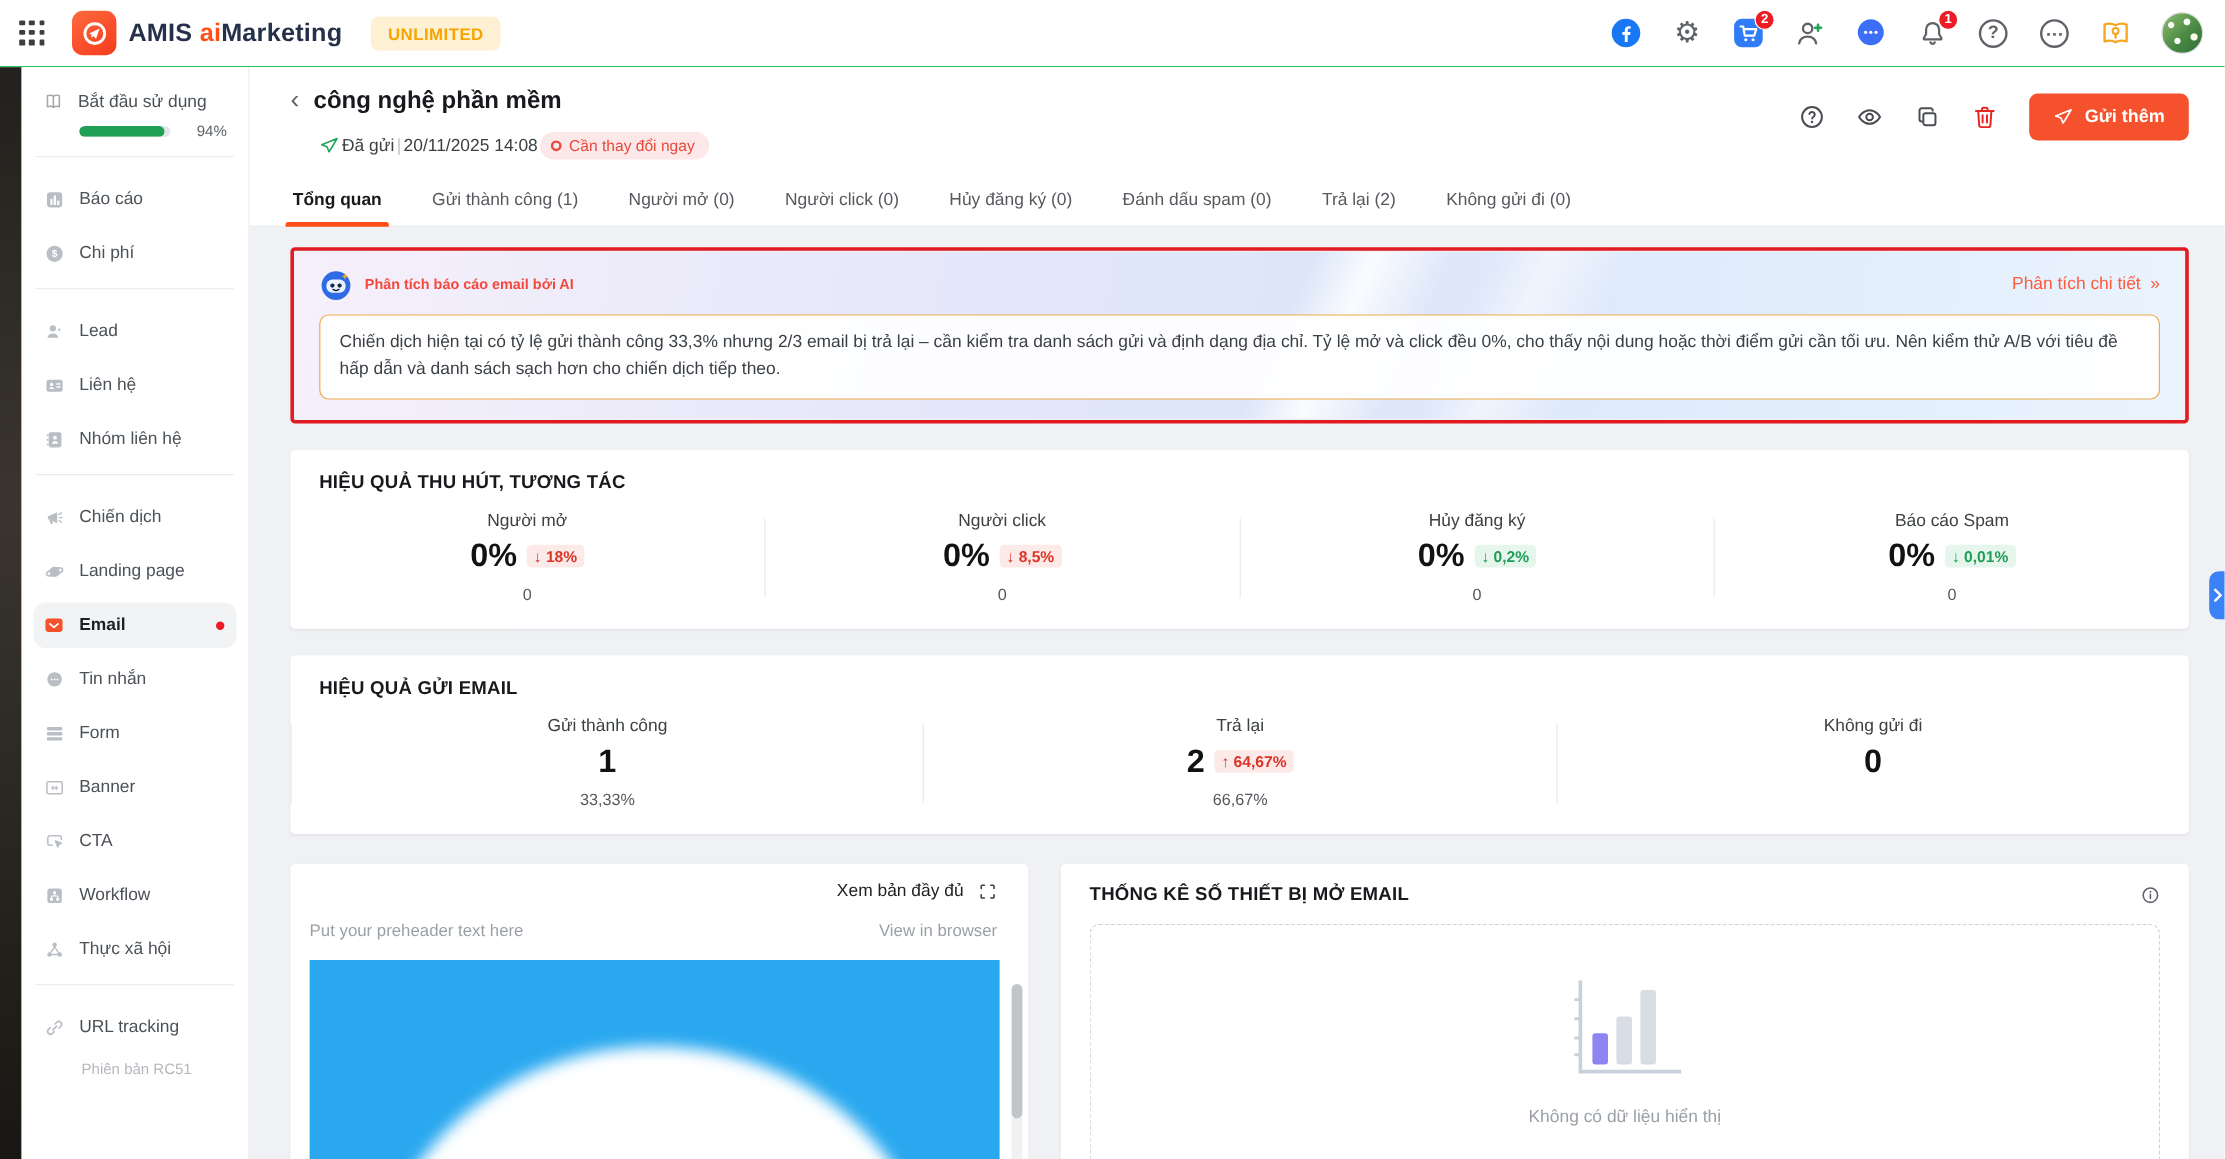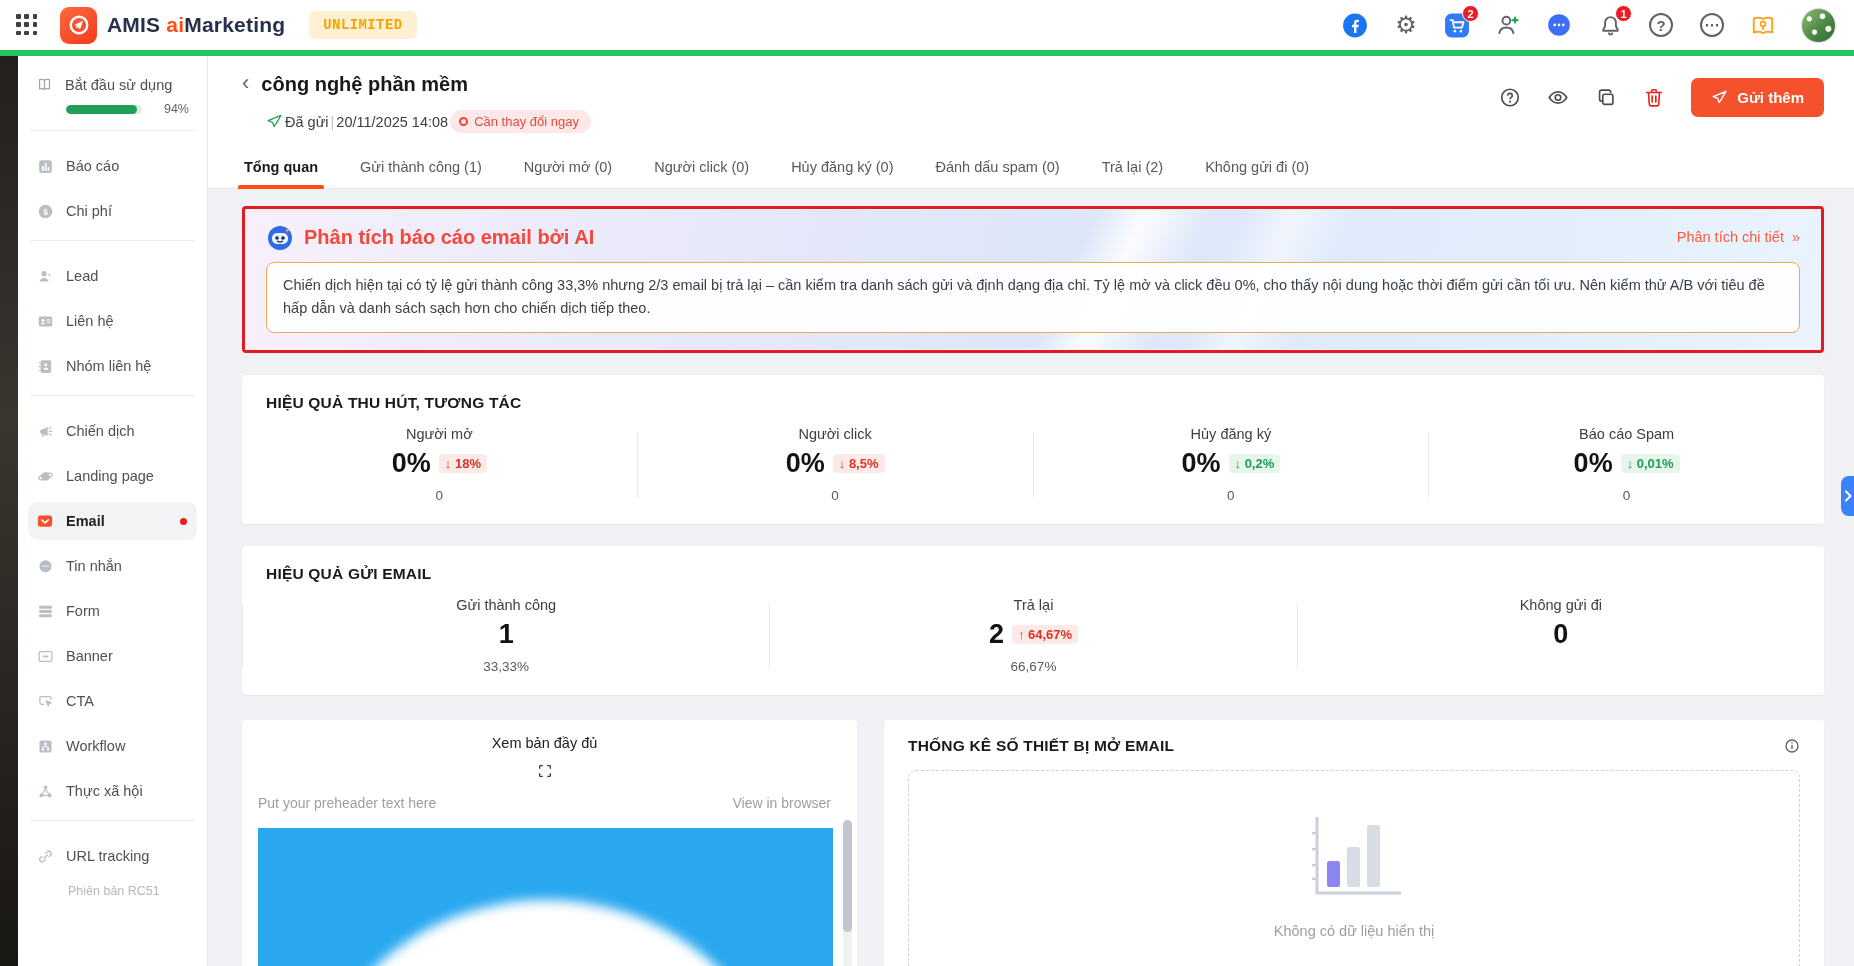--- a/index.html
+++ b/index.html
@@ -1,26 +1,26 @@
 <!DOCTYPE html>
 <html><head>
 <meta charset="utf-8">
 <style>
   * { margin:0; padding:0; box-sizing:border-box; }
   html,body { width:1854px; height:966px; overflow:hidden; font-family:"Liberation Sans", sans-serif; background:#eff1f4; }
   .page { width:1854px; height:966px; display:flex; flex-direction:column; position:relative; overflow:hidden; background:#fff; }
 
   
-  .topbar { height:56px; background:#fff; border-bottom:6px solid #22c55e; display:flex; align-items:center; padding:0 18px 0 16px; flex:0 0 auto; }
+  .topbar { height:56px; background:#fff; border-bottom:1px solid #22c55e; display:flex; align-items:center; padding:0 18px 0 16px; flex:0 0 auto; }
   .grid-ico { width:22px; height:22px; display:grid; grid-template-columns:repeat(3,1fr); gap:3px; margin-right:22px; cursor:pointer; }
   .grid-ico i { width:4.5px; height:4.5px; background:#3c4043; border-radius:1px; }
   .logo-sq { width:37px; height:37px; border-radius:9px; background:linear-gradient(145deg,#ff6a3d,#f43b1e); display:flex; align-items:center; justify-content:center; margin-right:10px; }
   .brand { font-size:21px; font-weight:bold; color:#25304a; letter-spacing:.2px; white-space:nowrap; }
   .brand .ai { color:#ff4e16; }
-  .plan-badge { margin-left:24px; background:#fdf0d3; color:#f7a400; font-weight:bold; font-size:14px; padding:6px 14px; border-radius:6px; letter-spacing:.4px;font-family:Liberation Mono, monospace; }
+  .plan-badge { margin-left:24px; background:#fdf0d3; color:#f7a400; font-weight:bold; font-size:14px; padding:6px 14px; border-radius:6px; letter-spacing:.4px; }
   .top-right { margin-left:auto; display:flex; align-items:center; gap:25px; }
   .tico { position:relative; width:26px; height:26px; display:flex; align-items:center; justify-content:center; cursor:pointer; }
   .nbadge { position:absolute; top:-7px; right:-9px; min-width:17px; height:17px; border-radius:9px; background:#ec1c24; color:#fff; font-size:11px; font-weight:bold; display:flex; align-items:center; justify-content:center; padding:0 4px; border:1.5px solid #fff; }
   .circ-glyph { width:24px; height:24px; border-radius:50%; border:2px solid #5f6368; color:#5f6368; font-size:15px; font-weight:bold; display:flex; align-items:center; justify-content:center; }
   .gear-glyph { font-size:24px; color:#5f6368; line-height:1; }
   .avatar { width:35px; height:35px; border-radius:50%; background:
       radial-gradient(circle at 22% 30%, #ffffff 2.2px, transparent 3px),
       radial-gradient(circle at 62% 22%, #ffffff 2.4px, transparent 3.2px),
       radial-gradient(circle at 80% 60%, #fffde9 2.6px, transparent 3.4px),
       radial-gradient(circle at 38% 70%, #ffffff 2.2px, transparent 3px),
@@ -68,42 +68,42 @@
 
   .content { flex:1; background:#eff1f4; padding:17px 30px 0 34px; overflow:hidden; }
 
   
   .ai-outline { border:3px solid #e11b22; border-radius:4px; padding:1px; background:transparent; }
   .ai-box { border-radius:7px; padding:13px 20px 16px 20px; position:relative; overflow:hidden;
     background:linear-gradient(100deg,#f6f0fb 0%,#e7e8fa 30%,#dde6f9 52%,#dfeafb 70%,#e9f4fe 100%); }
   .ai-box::before { content:""; position:absolute; inset:0;
     background:linear-gradient(115deg,transparent 52%,rgba(255,255,255,.85) 55%,rgba(255,255,255,0) 59%,transparent 61%,rgba(255,255,255,.55) 64%,transparent 68%); pointer-events:none; }
   .ai-head { display:flex; align-items:center; gap:10px; position:relative; }
-  .ai-title { color:#f4483b; font-size:20px; font-weight:bold; }
+  .ai-title { color:#f4483b; font-size:12px; font-weight:bold; }
   .ai-link { margin-left:auto; color:#ff5a3c; font-size:14.5px; cursor:pointer; display:flex; gap:8px; align-items:center; }
   .ai-body { position:relative; margin-top:11px; background:rgba(255,255,255,.92); border:1px solid #f0a94c; border-radius:8px; padding:11px 16px; font-size:14.5px; color:#3b4046; line-height:1.62; }
 
   
   .card { background:#fff; border-radius:4px; box-shadow:0 1px 2px rgba(60,64,67,.06); margin-top:22px; }
   .card-h { font-size:15.5px; font-weight:bold; color:#17191c; padding:19px 24px 4px 24px; letter-spacing:.2px; }
   .metric-row { display:flex; align-items:stretch; padding:10px 0 20px 0; }
   .metric { flex:1; text-align:center; }
   .m-div { width:1px; background:#e8eaec; margin:6px 0; }
   .m-label { font-size:14.5px; color:#3c4043; display:flex; align-items:center; justify-content:center; gap:6px; }
   .m-valrow { margin-top:6px; display:flex; align-items:center; justify-content:center; gap:8px; }
   .m-value { font-size:27px; font-weight:bold; color:#101214; }
   .m-badge { font-size:13px; font-weight:bold; padding:2px 6px; border-radius:4px; }
   .m-badge.bad { color:#dd3327; background:#fbeae8; }
   .m-badge.good { color:#1e9e55; background:#e6f6ec; }
   .m-sub { margin-top:9px; font-size:13.5px; color:#55595e; min-height:16px; }
 
   
   .bottom-row { display:flex; gap:27px; margin-top:25px; align-items:stretch; height:330px; }
   .preview-card { width:615px; background:#fff; border-radius:4px; box-shadow:0 1px 2px rgba(60,64,67,.06); padding:15px 24px 0 16px; position:relative; flex:0 0 auto; }
-  .pv-head { display:flex; justify-content:flex-end; align-items:center; gap:12px; font-size:14.5px; color:#202124; padding-right:2px;flex-direction:column; }
+  .pv-head { display:flex; justify-content:flex-end; align-items:center; gap:12px; font-size:14.5px; color:#202124; padding-right:2px; }
   .pv-sub { display:flex; justify-content:space-between; margin-top:16px; font-size:14px; color:#9aa0a6; padding-right:2px; }
   .pv-blue { margin-top:17px; height:220px; background:#29a8f0; position:relative; overflow:hidden; }
   .pv-blob { position:absolute; left:50%; top:72px; transform:translateX(-50%); width:470px; height:430px; background:#fff; border-radius:50%; filter:blur(6px); }
   .pv-track { position:absolute; right:5px; top:100px; bottom:6px; width:9px; background:#f0f1f2; border-radius:5px; }
   .pv-thumb { position:absolute; top:0; left:0; width:9px; height:112px; background:#c2c6ca; border-radius:5px; }
 
   .device-card { flex:1; background:#fff; border-radius:4px; box-shadow:0 1px 2px rgba(60,64,67,.06); padding:17px 24px; }
   .dv-head { font-size:15.5px; font-weight:bold; color:#17191c; display:flex; align-items:center; gap:8px; letter-spacing:.2px;justify-content:space-between; }
   .dv-empty { margin-top:15px; border:1.5px dashed #cdd2d9; border-radius:8px; height:250px; display:flex; flex-direction:column; align-items:center; justify-content:flex-start; padding-top:38px; }
   .dv-empty-text { margin-top:18px; font-size:14.5px; color:#9aa0a6; }

